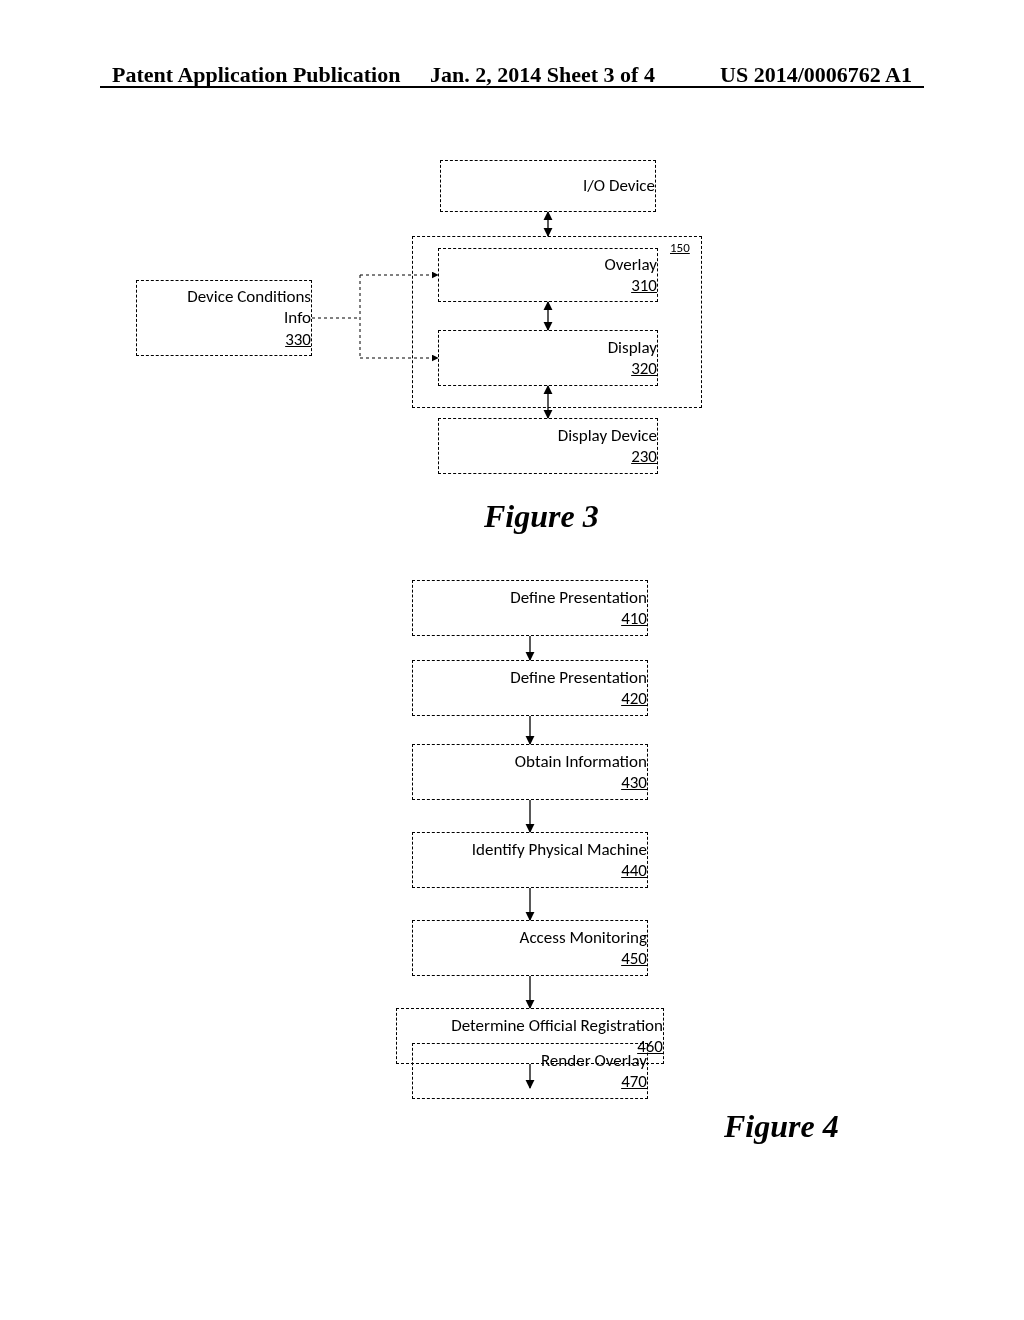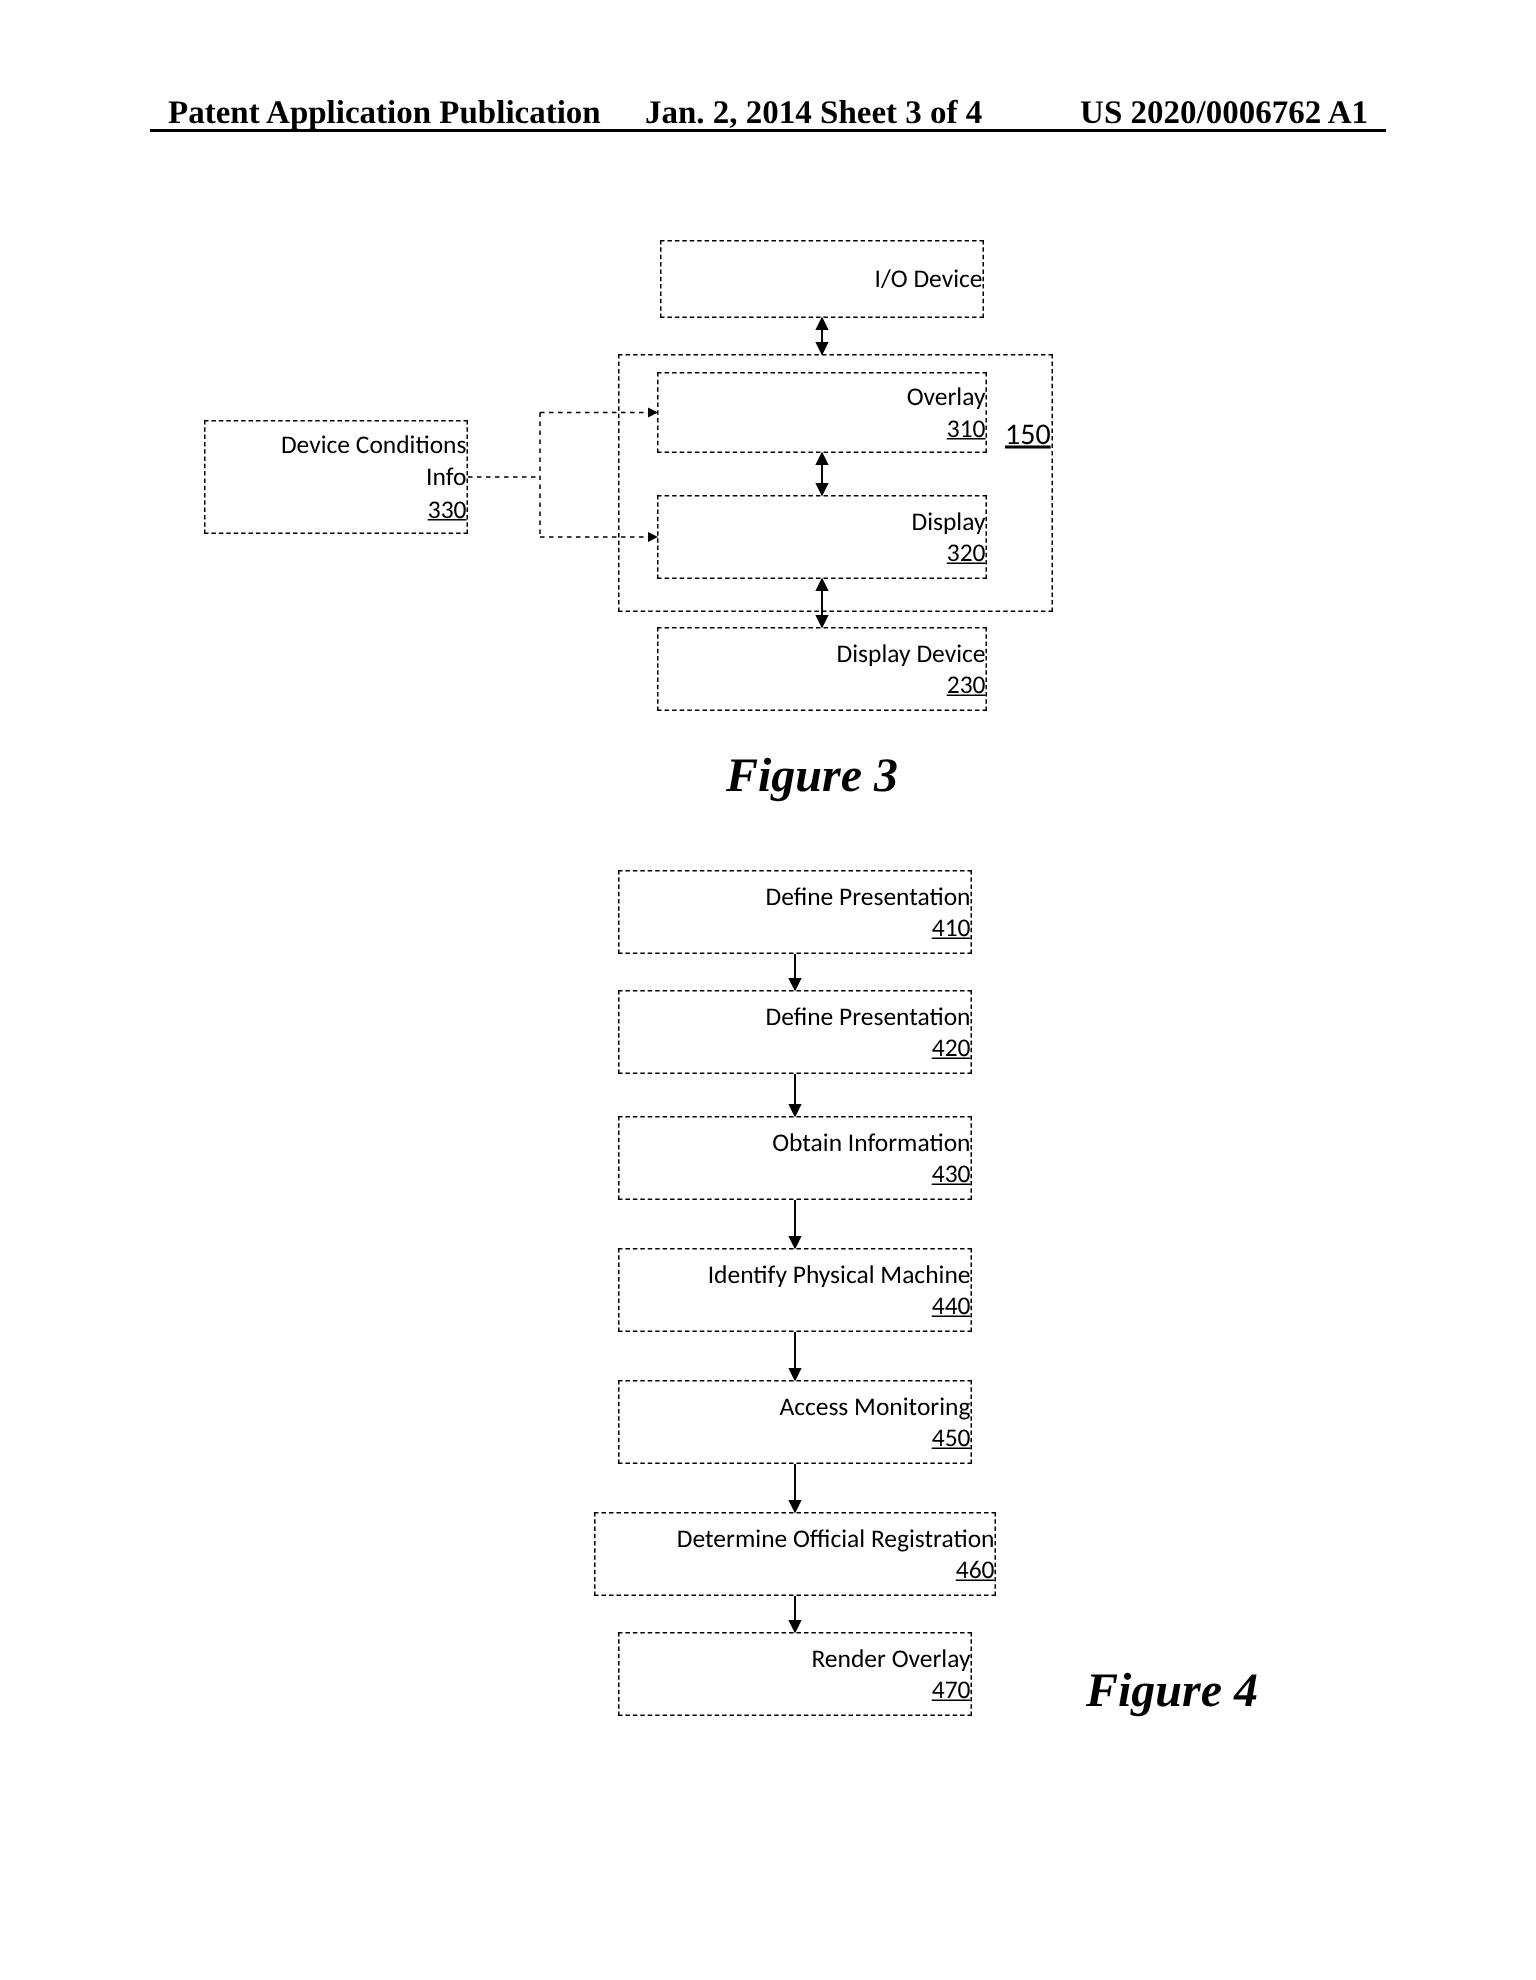--- a/index.html
+++ b/index.html
@@ -52,37 +52,36 @@
   .box .title {}
   .box .num { text-decoration: underline; }
   .container150 {
     position: absolute;
     border: 1px dashed #000;
     box-sizing: border-box;
   }
   .reflabel {
     position: absolute;
     font-family: Calibri, Arial, sans-serif;
-    font-size: 20px;
+    font-size: 13px;
     text-decoration: underline;
-    margin-top: 38px;
   }
   svg.wires {
     position: absolute;
     left: 0; top: 0;
     width: 1024px; height: 1320px;
     pointer-events: none;
   }
 </style>
 </head>
 <body>
 
 <div class="hdr left">Patent Application Publication</div>
 <div class="hdr center">Jan. 2, 2014   Sheet 3 of 4</div>
-<div class="hdr right1">US 2020/0006762 A1</div>
+<div class="hdr right1">US 2014/0006762 A1</div>
 <div class="hline"></div>
 
 <svg class="wires">
   <defs>
     <marker id="ah" viewBox="0 0 10 10" refX="9" refY="5" markerWidth="7" markerHeight="7" orient="auto-start-reverse">
       <path d="M0,0 L10,5 L0,10 z" fill="#000"></path>
     </marker>
   </defs>
 
   <line x1="548" y1="212" x2="548" y2="236" stroke="#000" stroke-width="1.3" marker-start="url(#ah)" marker-end="url(#ah)"></line>
@@ -160,18 +159,18 @@
 <div class="box" style="left:412px; top:920px; width:236px; height:56px;">
   <div class="title">Access Monitoring</div>
   <div class="num">450</div>
 </div>
 
 <div class="box" style="left:396px; top:1008px; width:268px; height:56px;">
   <div class="title">Determine Official Registration</div>
   <div class="num">460</div>
 </div>
 
-<div class="box" style="left:412px; top:1088px; width:236px; height:56px;">
+<div class="box" style="left:412px; top:1043px; width:236px; height:56px;">
   <div class="title">Render Overlay</div>
   <div class="num">470</div>
 </div>
 
 <div class="figcap" style="left:724px; top:1108px;text-align:right;">Figure 4</div>
 
 </body></html>

